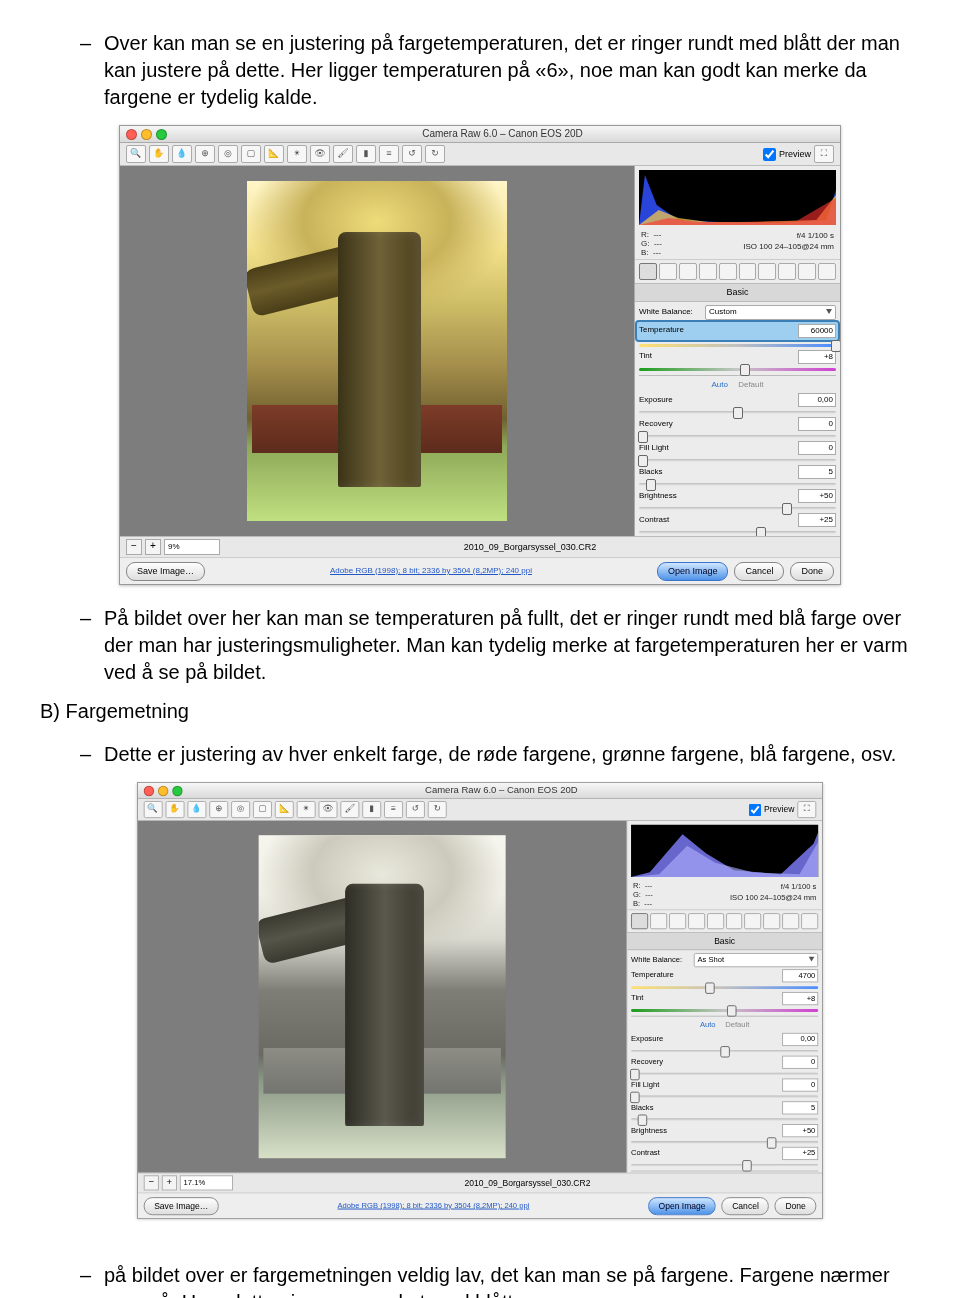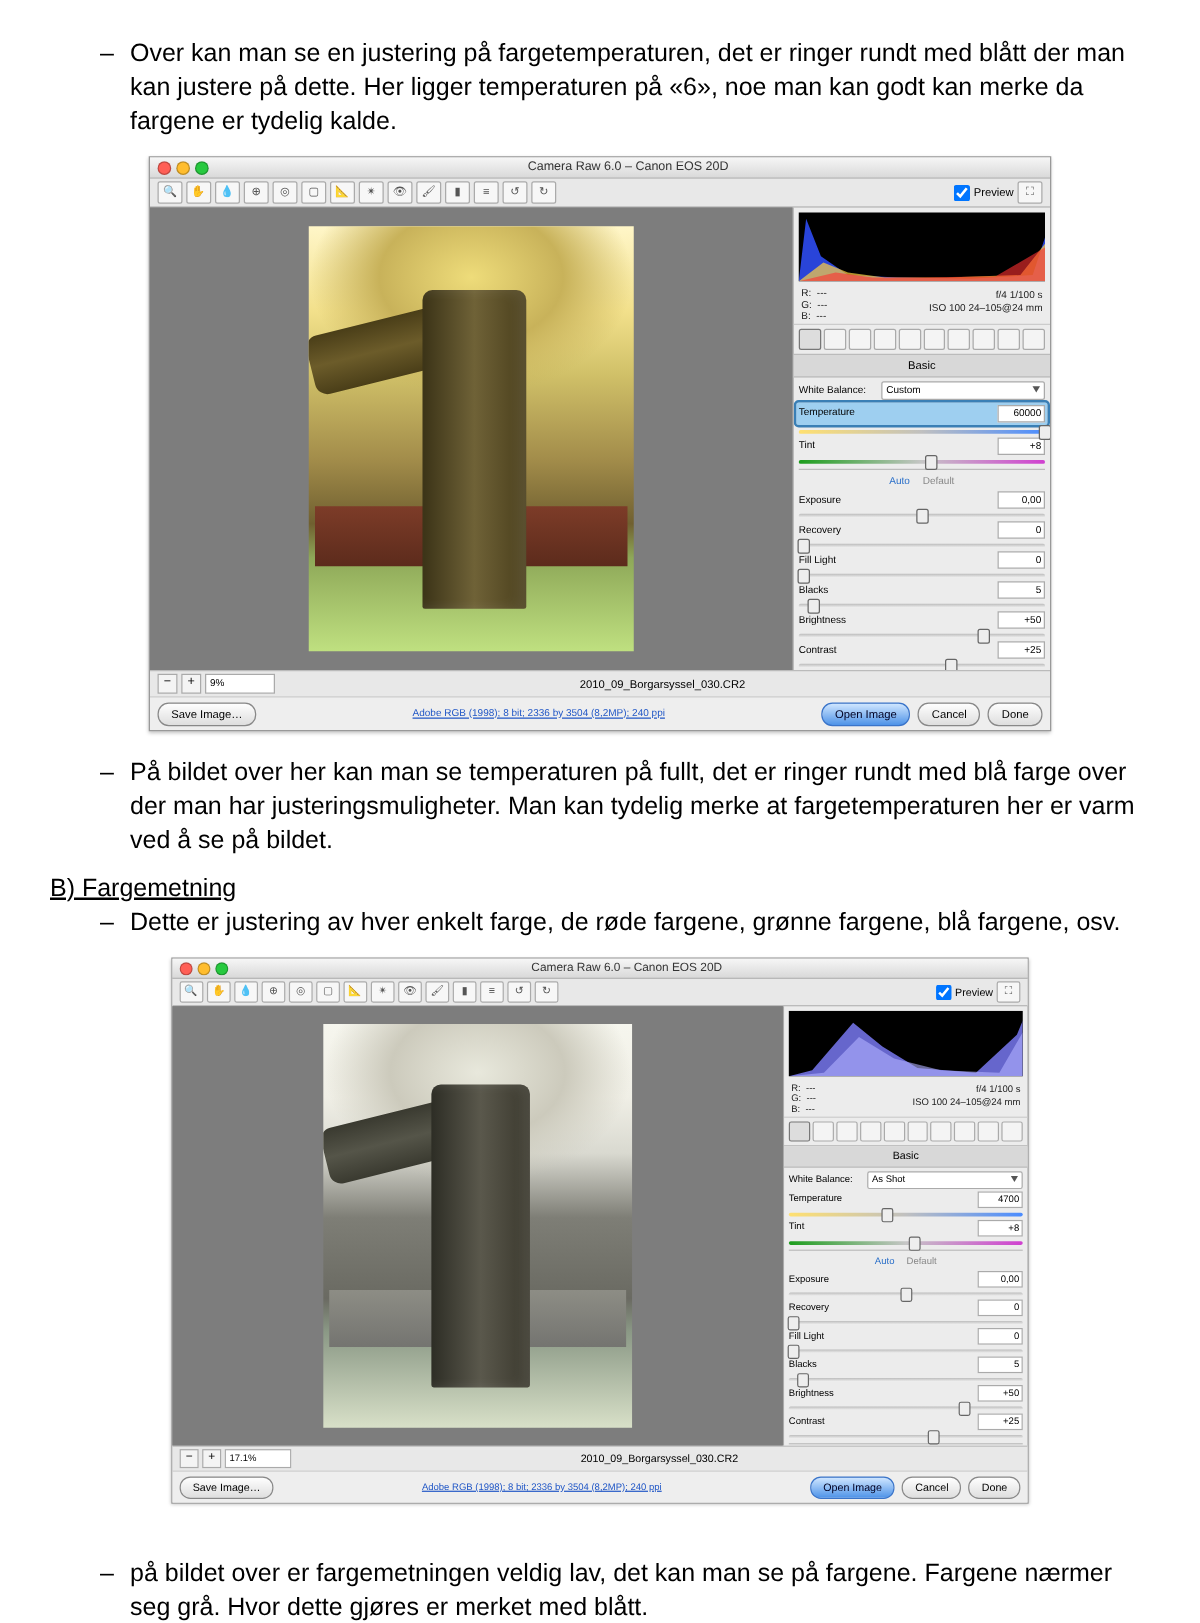--- a/index.html
+++ b/index.html
@@ -23,22 +23,21 @@
     flex-shrink: 0;
     text-align: left;
   }
   .para-text {
     flex: 1;
   }
   .indent-1 { padding-left: 40px; }
   .indent-2 { padding-left: 40px; }
   .section-label {
     margin-top: 10px;
-    margin-bottom: 0;
-    text-decoration: underline;
+    margin-bottom: 16px;
   }
   
   .cr-window {
     width: 720px;
     margin: 14px auto 20px auto;
     border: 1px solid #999;
     background: #ececec;
     font-family: "Lucida Grande", Arial, sans-serif;
     font-size: 9px;
     color: #000;

